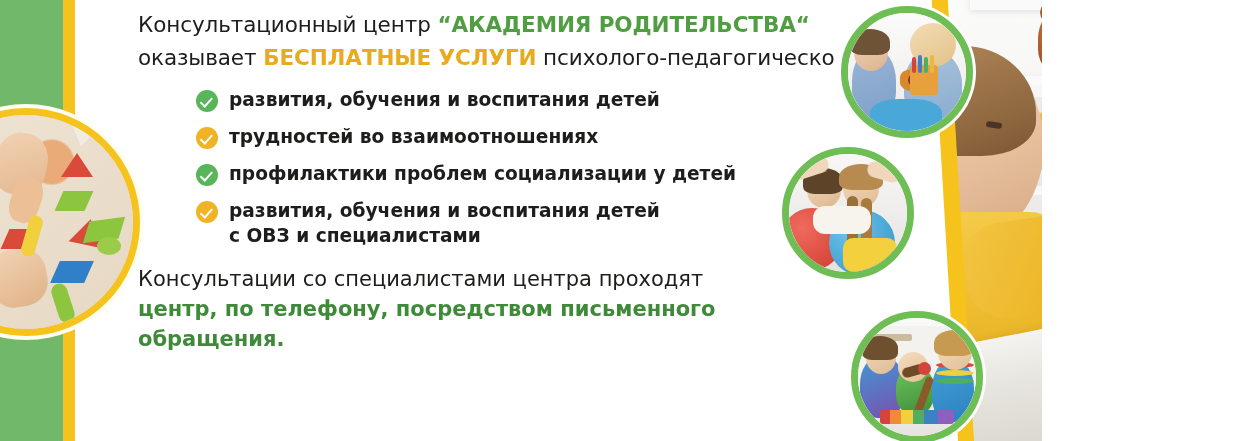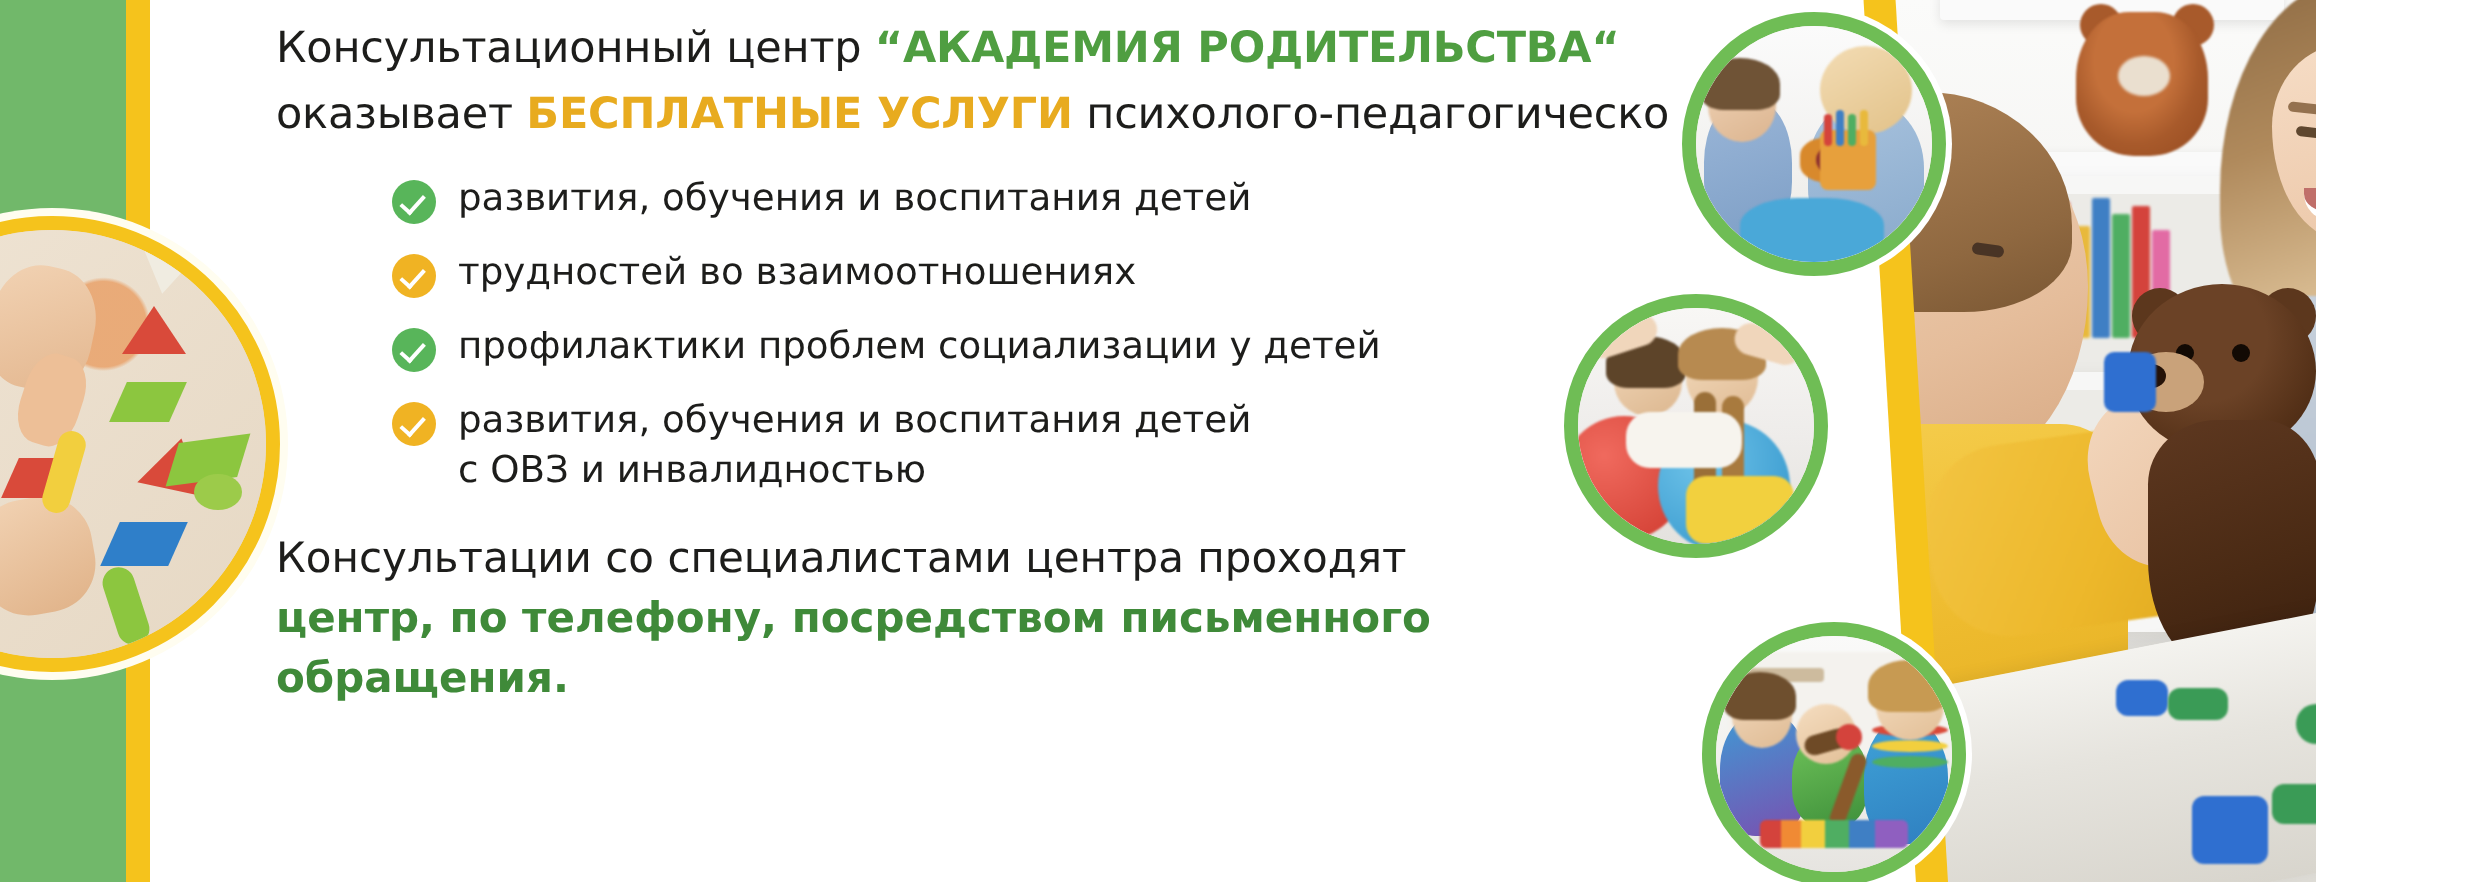--- a/index.html
+++ b/index.html
@@ -5,21 +5,21 @@
   html, body {
     margin: 0;
     padding: 0;
     background: #ffffff;
   }
   body {
     font-family: "DejaVu Sans", "Liberation Sans", sans-serif;
   }
   #banner {
     position: relative;
-    width: 1158px;
+    width: 1042px;
     height: 441px;
     overflow: hidden;
     background: #ffffff;
   }
 
   
   .left-green-band {
     position: absolute;
     left: 0; top: 0;
     width: 63px; height: 441px;
@@ -68,20 +68,21 @@
     color: #4f9e41;
     font-weight: bold;
   }
   .hl-yellow {
     color: #e8ab1f;
     font-weight: bold;
   }
   .bullets {
     margin-top: 13px;
     padding-left: 58px;
+    font-weight: bold;
   }
   .bullet-row {
     display: flex;
     align-items: flex-start;
     margin-bottom: 12px;
   }
   .bullet-row:nth-child(2) { }
   .check {
     flex: 0 0 auto;
     width: 22px; height: 22px;
@@ -429,21 +430,21 @@
         <span class="check green"></span>
         <span class="bullet-text">
           <span>профилактики проблем социализации у детей</span>
         </span>
       </div>
 
       <div class="bullet-row">
         <span class="check amber"></span>
         <span class="bullet-text">
           <span>развития, обучения и воспитания детей</span><br>
-          <span>с ОВЗ и инвалидностью</span>
+          <span>с ОВЗ и специалистами</span>
         </span>
       </div>
 
     </div>
 
     <div class="closing">
       <div>Консультации со специалистами центра проходят</div>
       <div class="closing-accent">центр, по телефону, посредством письменного обращения.</div>
     </div>
 

